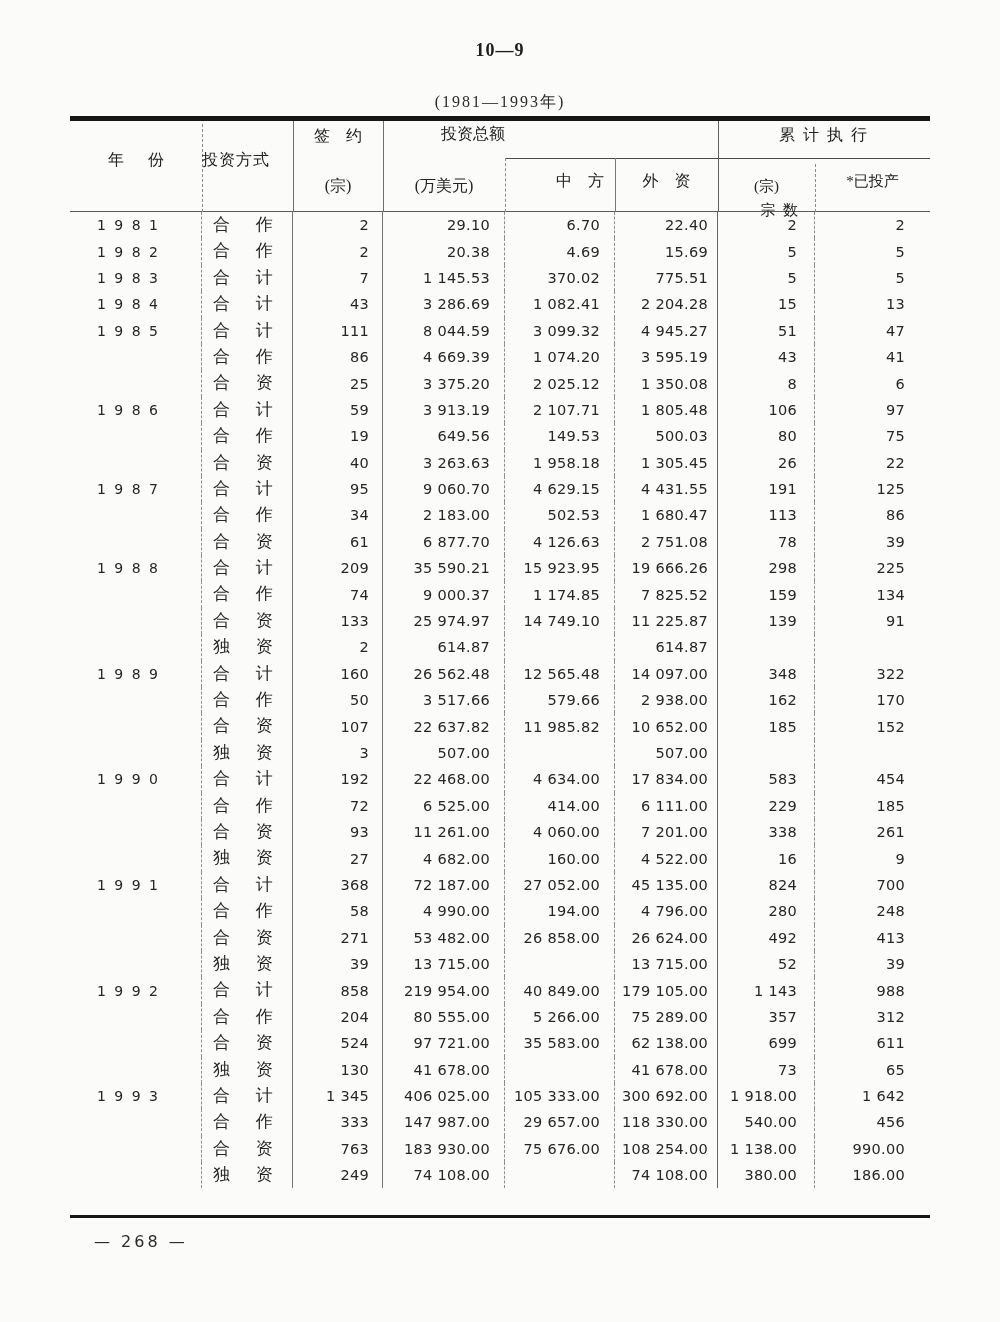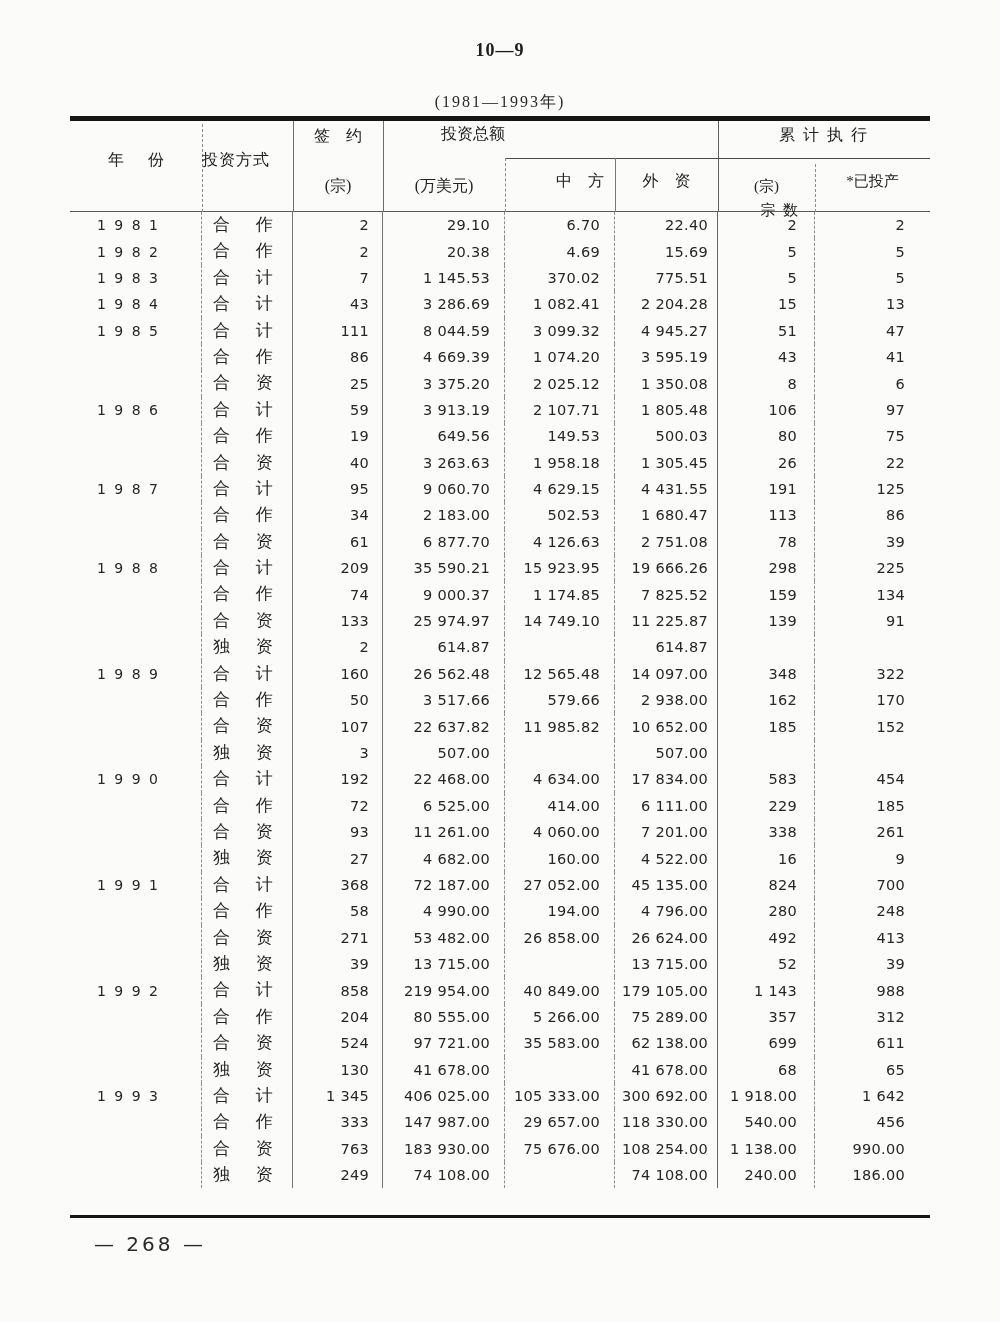--- a/index.html
+++ b/index.html
@@ -76,21 +76,21 @@
   .c-signed { width:90px;  padding-right:13px; border-right:1px solid #757575; }
   .c-total  { width:122px; padding-right:14px; border-right:1px dashed #8f8f8f; }
   .c-cn     { width:110px; padding-right:14px; border-right:1px dashed #8f8f8f; }
   .c-fr     { width:103px; padding-right:9px;  border-right:1px solid #666666; }
   .c-cases  { width:97px;  padding-right:17px; border-right:1px dashed #8f8f8f; }
   .c-prod   { width:115px; padding-right:25px; }
   .bottom-rule { height:3px; background:#161616; margin-top:27px; }
   
   .footer {
     position:absolute; left:94px; top:1232px;
-    font-size:20px; letter-spacing:3px; color:#2a2a2a;
+    font-size:16px; letter-spacing:3px; color:#2a2a2a;
     font-family:"DejaVu Sans","Liberation Sans",sans-serif;
   }
 </style>
 </head>
 <body>
 
 <div class="page">
 
   <div class="title-row">
     <span class="table-no">10—9</span>
@@ -478,21 +478,21 @@
     <div class="td c-num c-prod">611</div>
   </div>
 
   <div class="tr">
     <div class="td c-year"></div>
     <div class="td c-method">独 资</div>
     <div class="td c-num c-signed">130</div>
     <div class="td c-num c-total">41 678.00</div>
     <div class="td c-num c-cn"></div>
     <div class="td c-num c-fr">41 678.00</div>
-    <div class="td c-num c-cases">68</div>
+    <div class="td c-num c-cases">73</div>
     <div class="td c-num c-prod">65</div>
   </div>
 
   <div class="tr">
     <div class="td c-year">1 9 9 3</div>
     <div class="td c-method">合 计</div>
     <div class="td c-num c-signed">1 345</div>
     <div class="td c-num c-total">406 025.00</div>
     <div class="td c-num c-cn">105 333.00</div>
     <div class="td c-num c-fr">300 692.00</div>
@@ -522,21 +522,21 @@
     <div class="td c-num c-prod">990.00</div>
   </div>
 
   <div class="tr">
     <div class="td c-year"></div>
     <div class="td c-method">独 资</div>
     <div class="td c-num c-signed">249</div>
     <div class="td c-num c-total">74 108.00</div>
     <div class="td c-num c-cn"></div>
     <div class="td c-num c-fr">74 108.00</div>
-    <div class="td c-num c-cases">240.00</div>
+    <div class="td c-num c-cases">380.00</div>
     <div class="td c-num c-prod">186.00</div>
   </div>
 </div>
     <div class="bottom-rule"></div>
   </div>
 
   <div class="footer">— 268 —</div>
 </div>
 
 </body></html>

